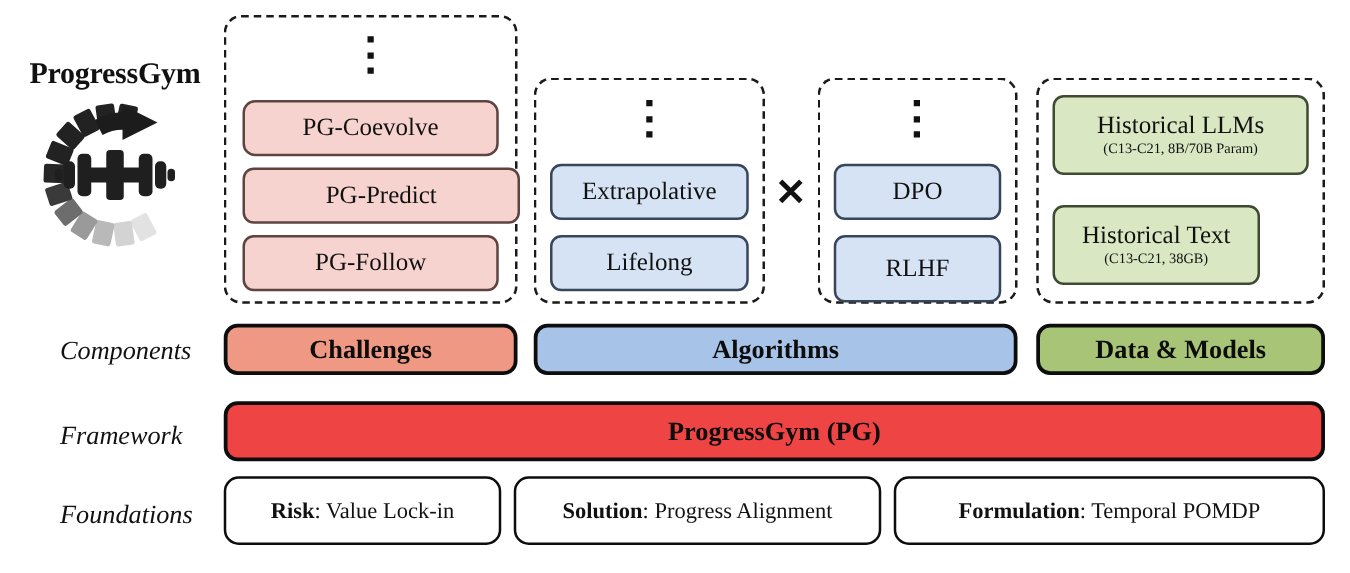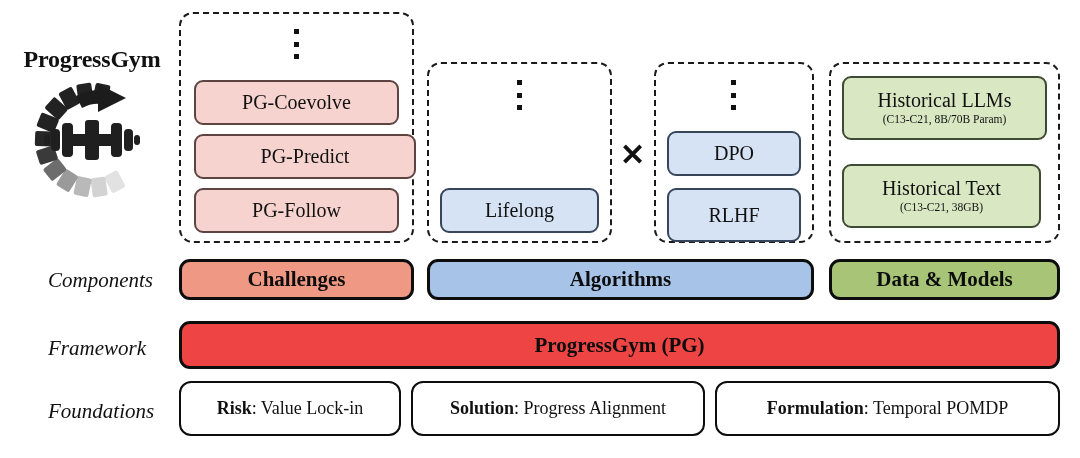--- a/index.html
+++ b/index.html
@@ -117,36 +117,39 @@
     </div>
   </div>
 
   <div class="dash-box" style="left:179px;top:12px;width:235px;height:231px;">
   </div>
   <div class="vdots" style="left:294px;top:29px;">
     <i></i>
       <i></i>
       <i></i>
   </div>
-  <div class="chip pink" style="left:194px;top:80px;width:205px;height:45px;">
+  <div class="chip pink" style="left:194px;top:80px;width:205px;height:45px;border-radius:10px;">
     <span class="main">PG-Coevolve</span>
   </div>
   <div class="chip pink" style="left:194px;top:134px;width:222px;height:45px;">
     <span class="main">PG-Predict</span>
   </div>
   <div class="chip pink" style="left:194px;top:188px;width:205px;height:45px;">
     <span class="main">PG-Follow</span>
   </div>
 
   <div class="dash-box" style="left:427px;top:62px;width:185px;height:181px;">
   </div>
   <div class="vdots" style="left:517px;top:80px;">
     <i></i>
       <i></i>
       <i></i>
+  </div>
+  <div class="chip blue" style="left:440px;top:131px;width:159px;height:45px;">
+    <span class="main">Extrapolative</span>
   </div>
   <div class="chip blue" style="left:440px;top:188px;width:159px;height:45px;">
     <span class="main">Lifelong</span>
   </div>
 
   <div class="times" style="left:620px;top:140px;">✕</div>
 
   <div class="dash-box" style="left:654px;top:62px;width:160px;height:181px;">
   </div>
   <div class="vdots" style="left:731px;top:80px;">
@@ -160,21 +163,21 @@
   <div class="chip blue" style="left:667px;top:188px;width:134px;height:54px;">
     <span class="main">RLHF</span>
   </div>
 
   <div class="dash-box" style="left:829px;top:62px;width:231px;height:181px;">
   </div>
   <div class="chip green" style="left:842px;top:76px;width:205px;height:64px;">
     <span class="main">Historical LLMs</span>
     <span class="sub">(C13-C21, 8B/70B Param)</span>
   </div>
-  <div class="chip green" style="left:842px;top:164px;width:199px;height:64px;">
+  <div class="chip green" style="left:842px;top:164px;width:166px;height:64px;">
     <span class="main">Historical Text</span>
     <span class="sub">(C13-C21, 38GB)</span>
   </div>
 
   <div class="row-label" style="left:32px;top:268px;width:140px;">Components</div>
   <div class="band salmon" style="left:179px;top:259px;width:235px;height:41px;">
     <span>Challenges</span>
   </div>
   <div class="band steel" style="left:427px;top:259px;width:387px;height:41px;">
     <span>Algorithms</span>

